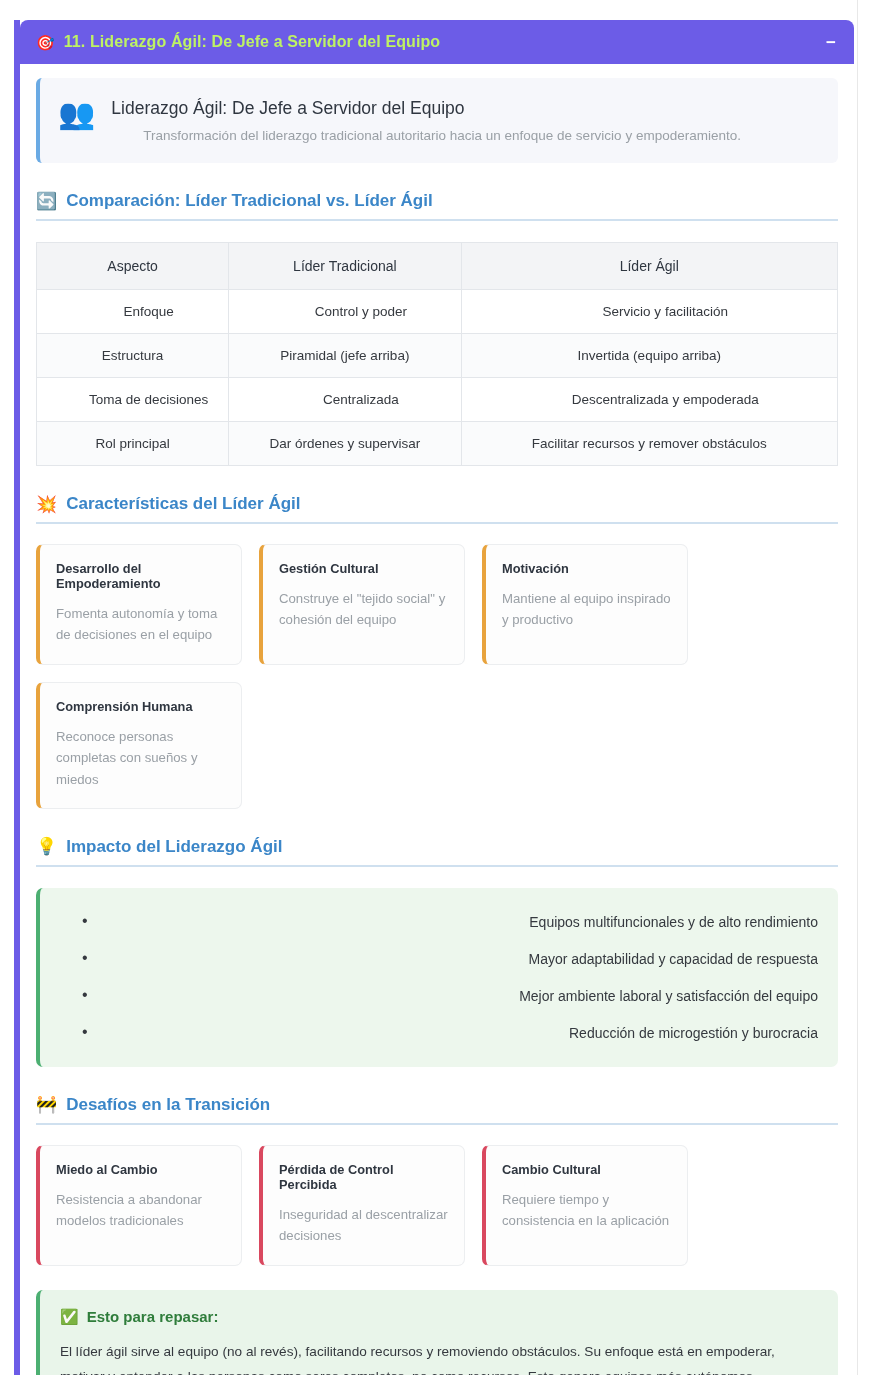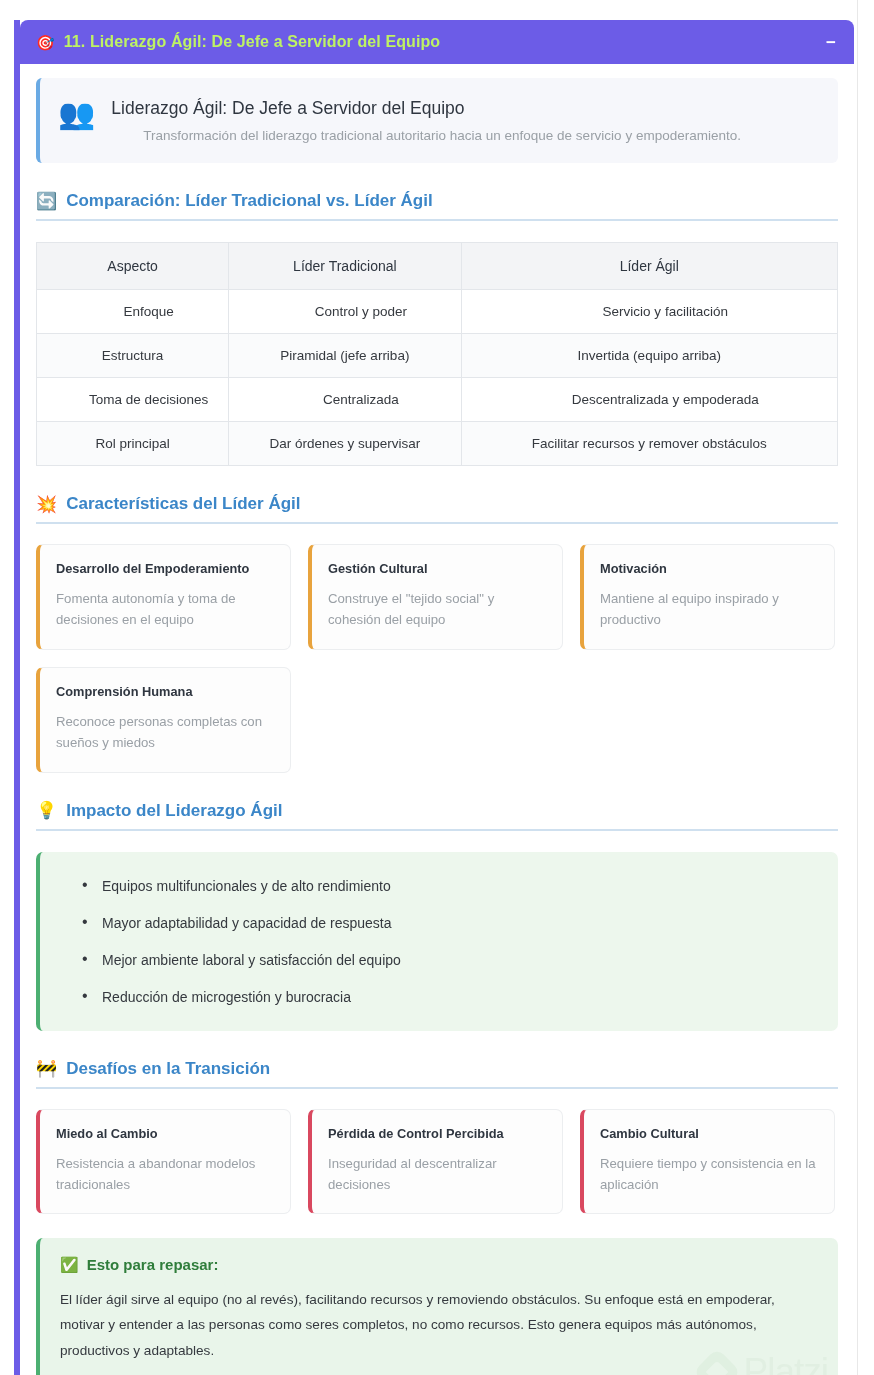--- a/index.html
+++ b/index.html
@@ -134,21 +134,21 @@
   .cmp-table col.c2 { width: 29%; }
   .cmp-table col.c3 { width: 47%; }
   
   .card-grid {
     display: flex;
     flex-wrap: wrap;
     gap: 17px;
     margin-top: 20px;
   }
   .mini-card {
-    width: 255px;
+    width: 206px;
     background: #fdfdfd;
     border: 1px solid #eceef0;
     border-left: 4px solid #e8a33d;
     border-radius: 7px;
     padding: 16px 16px 18px 16px;
   }
   .mini-card.danger { border-left-color: #d9485f; }
   .mini-card-title {
     font-size: 12.8px;
     font-weight: bold;
@@ -161,21 +161,21 @@
     line-height: 1.62;
   }
   
   .impact-box {
     margin-top: 21px;
     background: #edf7ed;
     border-left: 4px solid #4caf72;
     border-radius: 7px;
     padding: 26px 20px 26px 24px;
   }
-  .impact-box ul { list-style: none; }
+  .impact-box ul { list-style: none; text-align: right; }
   .impact-box li {
     position: relative;
     font-size: 14px;
     color: #35393f;
     padding: 0 0 0 38px;
     margin-bottom: 21px;
   }
   .impact-box li:last-child { margin-bottom: 0; }
   .impact-box li::before {
     content: "•";

